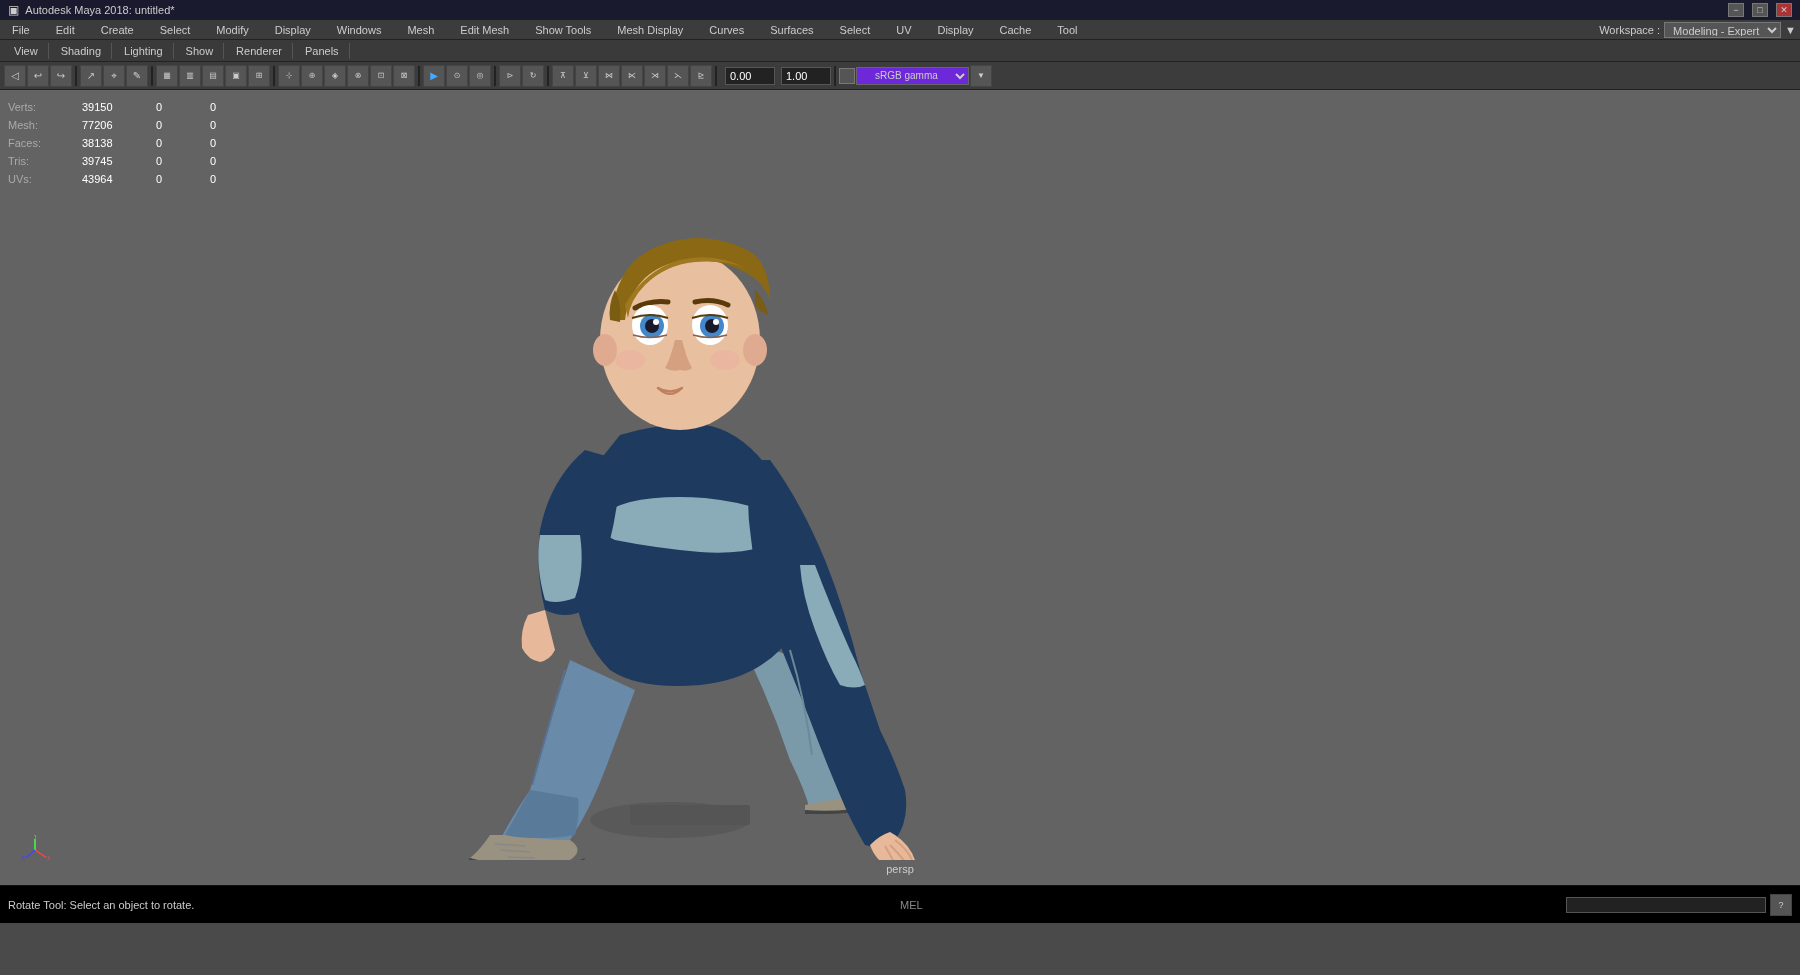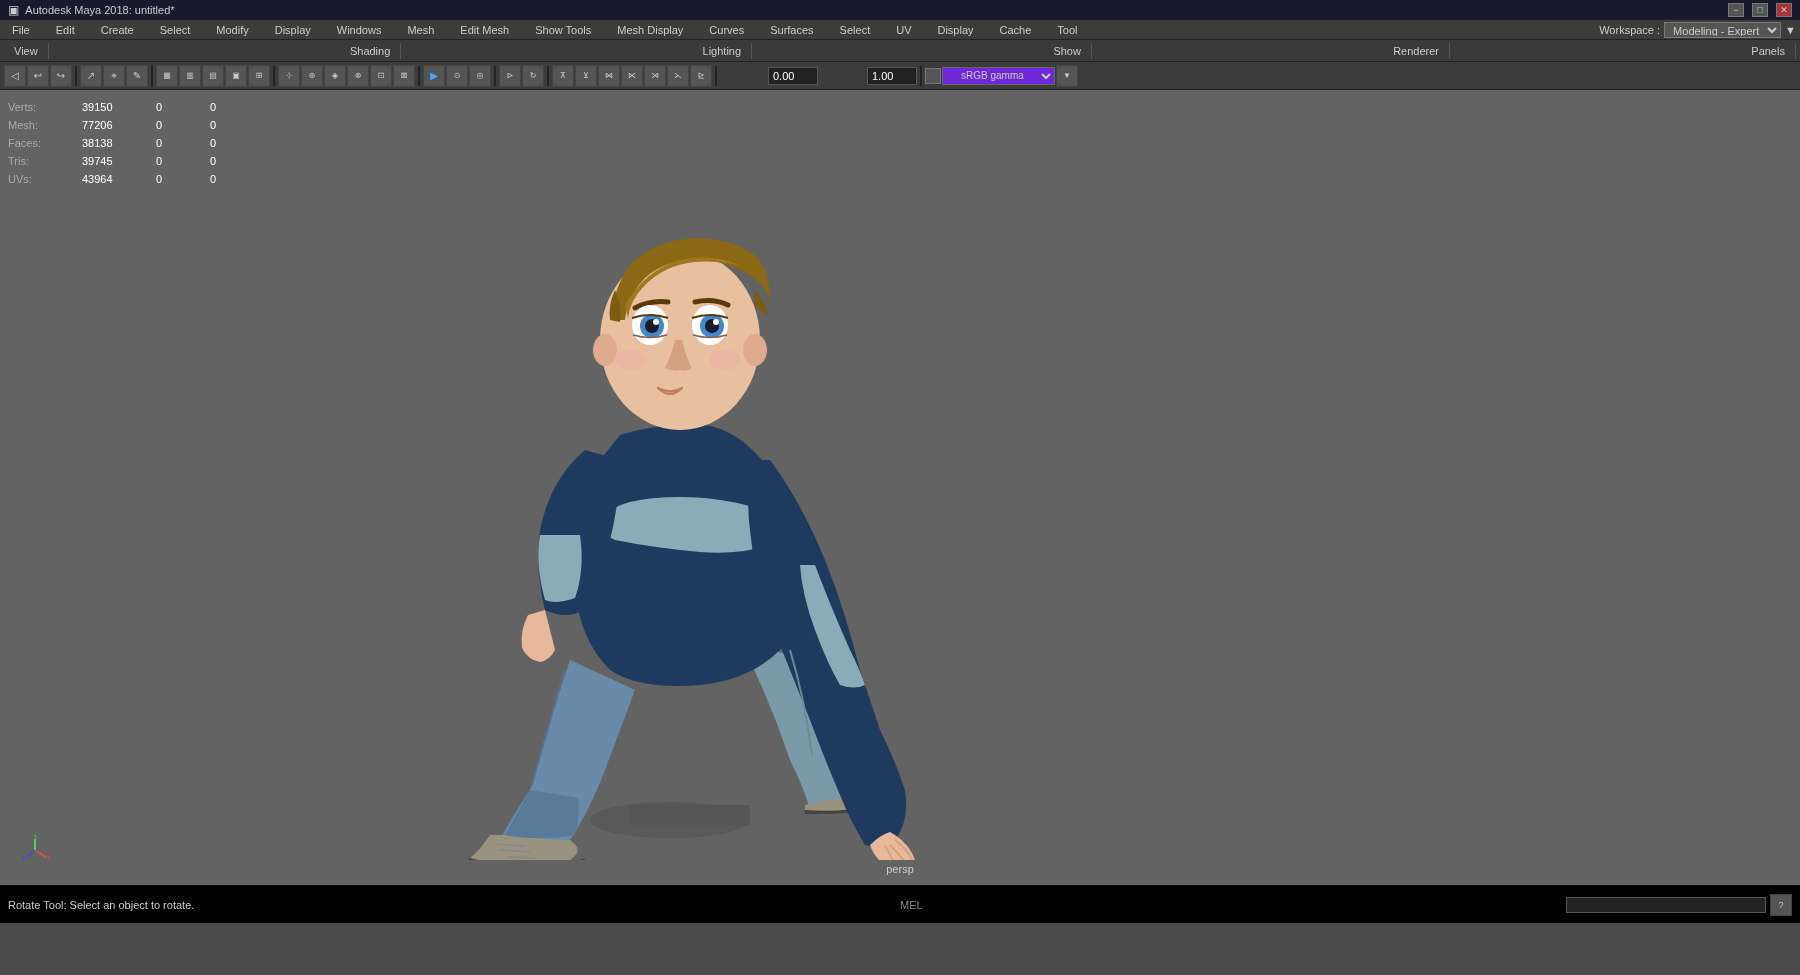--- a/index.html
+++ b/index.html
@@ -81,21 +81,20 @@
     
     #view-toolbar {
       width: 100%;
       height: 22px;
       background: #3a3a3a;
       display: flex;
       align-items: center;
       padding: 0 4px;
       gap: 2px;
       border-bottom: 1px solid #222;
-      justify-content: space-between;
     }
     .view-tab {
       padding: 2px 10px;
       color: #cccccc;
       font-size: 11px;
       cursor: pointer;
       border-right: 1px solid #555;
     }
 
     
@@ -129,21 +128,20 @@
       margin: 0 2px;
     }
     .toolbar-input {
       background: #222;
       border: 1px solid #555;
       color: #fff;
       padding: 1px 4px;
       font-size: 11px;
       height: 18px;
       width: 50px;
-      margin-left: 43px;
     }
     .toolbar-label {
       color: #ccc;
       font-size: 10px;
       padding: 0 2px;
     }
 
     
     #viewport {
       position: relative;

